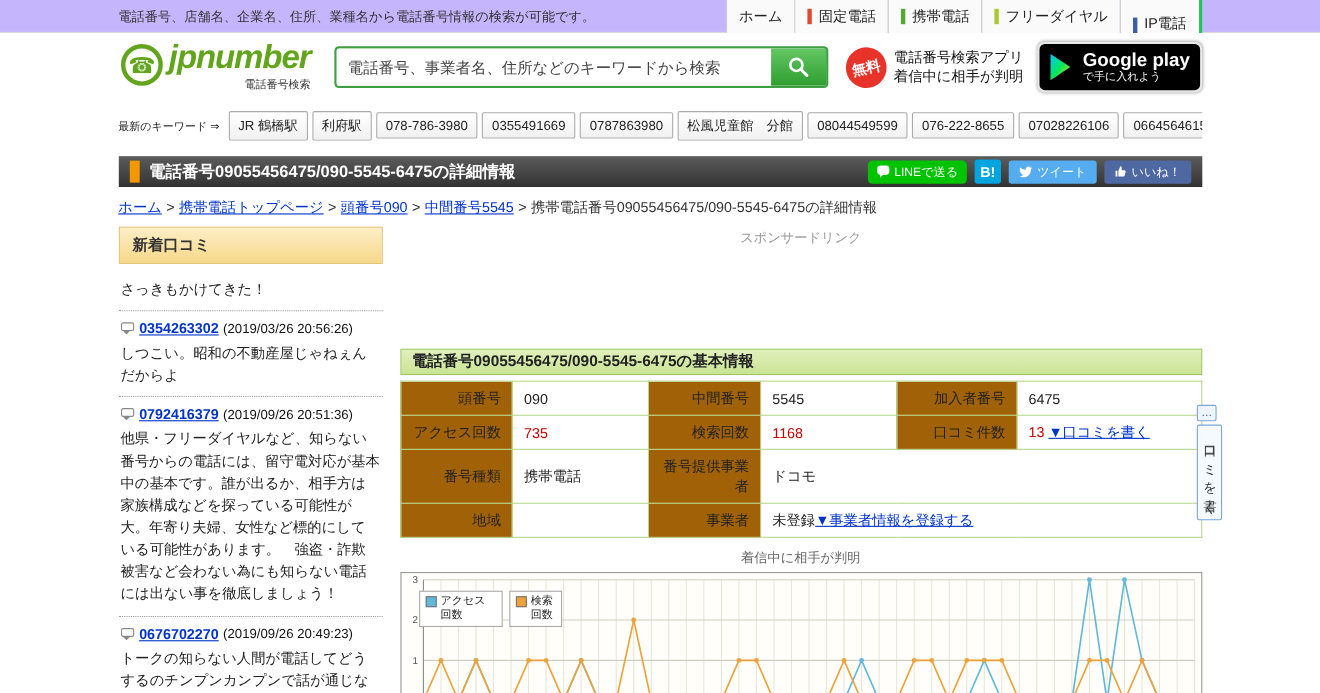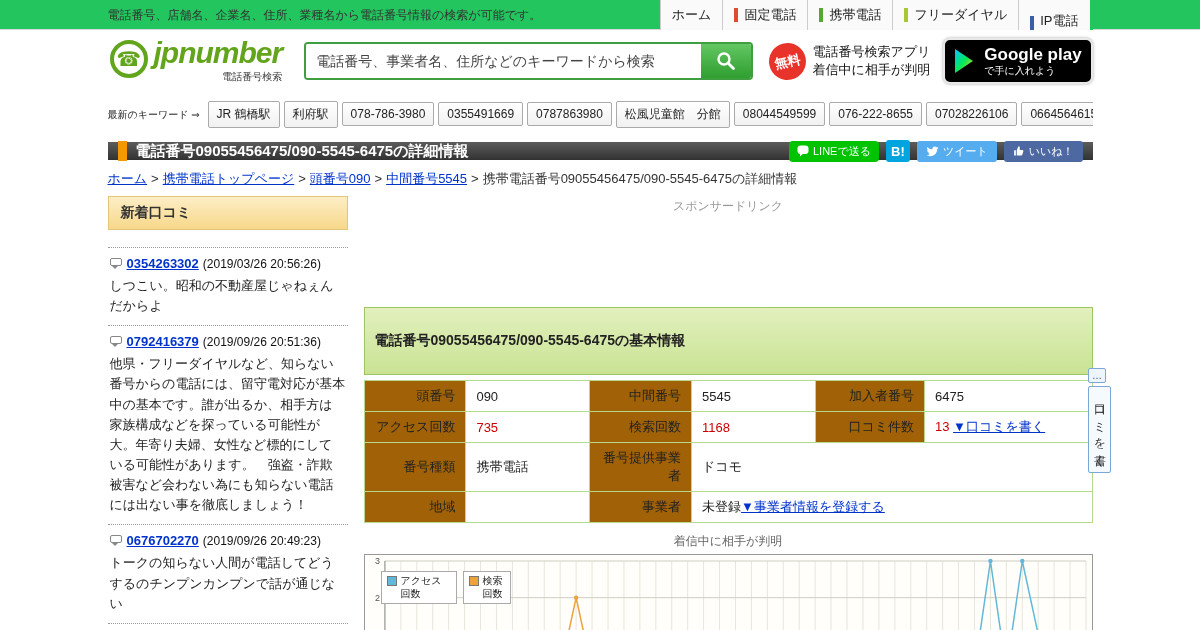--- a/index.html
+++ b/index.html
@@ -4,21 +4,21 @@
 <style>
   * { box-sizing: border-box; }
   html,body { margin:0; padding:0; }
   body {
     width:1200px; height:630px; overflow:hidden; position:relative;
     background:#fff; font-family:"Liberation Sans","DejaVu Sans",sans-serif; color:#222;
   }
   .container { width:985px; margin:0 auto; }
 
   
-  .topbar { background:#22c55e; border-bottom:1px solid #d9d9d9; height:30px; }
+  .topbar { background:#c4b5fd; border-bottom:1px solid #d9d9d9; height:30px; }
   .topbar-inner { display:flex; justify-content:space-between; align-items:center; height:30px; }
   .tagline { font-size:12px; color:#333; }
   .topnav { display:flex; height:30px; }
   .topnav-item { display:flex; align-items:center; gap:6px; padding:0 11px; font-size:13px;
     border-left:1px solid #ccc; background:#fafafa; cursor:pointer; white-space:nowrap; }
   .topnav-item:last-child { border-right:3px solid #22c55e;align-items:flex-end; }
   .accent { display:inline-block; width:4px; height:14px; }
 
   
   .header { display:flex; align-items:center; height:62px; }
@@ -40,21 +40,21 @@
   .gp-main { font-size:17px; font-weight:bold; }
   .gp-sub { font-size:10px; }
 
   
   .kw-bar { display:flex; align-items:center; margin:9px auto 0; overflow:hidden; white-space:nowrap; }
   .kw-label { font-size:10px; color:#222; flex:none; margin-right:4px; }
   .kw-item { display:inline-block; border:1px solid #aaa; border-radius:2px; background:linear-gradient(#ffffff,#f1f1f1);
     padding:4px 8px; font-size:12px; margin-left:4px; cursor:pointer; flex:none; }
 
   
-  .title-bar { margin-top:14px; height:18px; background:linear-gradient(#5c5c5c,#323232); display:flex; align-items:center; padding:4px 10px; }
+  .title-bar { margin-top:14px; height:18px; background:linear-gradient(#5c5c5c,#323232); display:flex; align-items:center; padding:14px 10px; }
   .title-accent { width:9px; height:20px; background:#f39800; margin-right:9px; flex:none; }
   .page-title { color:#fff; font-size:15px; font-weight:bold; }
   .share-group { margin-left:auto; display:flex; align-items:center; gap:7px; }
   .btn-line { background:#00c300; color:#fff; font-size:11px; border-radius:4px; padding:3px 8px; display:flex; align-items:center; gap:4px; cursor:pointer; }
   .btn-hatena { background:#00a4de; color:#fff; font-size:13px; font-weight:bold; border-radius:3px; width:24px; height:22px;
     display:flex; align-items:center; justify-content:center; cursor:pointer; }
   .btn-tweet { background:#55acee; color:#fff; font-size:11px; border-radius:3px; padding:3px 9px; display:flex; align-items:center; gap:4px; cursor:pointer; }
   .btn-like { background:#4e69a2; color:#fff; font-size:11px; border-radius:3px; padding:3px 9px; display:flex; align-items:center; gap:4px; cursor:pointer; }
 
   
@@ -75,21 +75,21 @@
   .sb-num { color:#0033cc; font-weight:bold; text-decoration:underline; cursor:pointer; white-space:nowrap; }
   .sb-time { color:#111; font-size:12px; white-space:nowrap; }
   .sb-text { margin-top:5px; line-height:1.55; color:#222; }
   .bubble-icon { flex:none; width:13px; height:11px; position:relative; display:inline-block; }
   .bubble-icon .bb { position:absolute; top:0; left:0; width:12px; height:8px; border:1px solid #888; border-radius:2px; background:#fff; }
   .bubble-icon .bt { position:absolute; left:2px; bottom:0; width:0; height:0; border-left:3px solid transparent; border-right:3px solid transparent; border-top:3px solid #888; }
 
   
   .sponsor { text-align:center; font-size:12px; color:#999; margin-top:2px; }
   .ad-space { height:92px; }
-  .info-header { background:linear-gradient(#e2f0bd,#c9e394); border:1px solid #9fc563; padding:24px 10px;
+  .info-header { background:linear-gradient(#e2f0bd,#c9e394); border:1px solid #9fc563; padding:2px 10px;
     font-size:14px; font-weight:bold; color:#222; }
   table.info { width:100%; border-collapse:collapse; font-size:13px; margin-top:5px; }
   table.info td { border:1px solid #b8d88c; padding:6px 10px; background:#fff; }
   table.info td.lbl { background:#a16207;text-align:right; }
   .val-red { color:#cc0000; font-weight:normal; }
   .graph-title { text-align:center; font-size:12px; color:#666; margin:10px 0 4px; }
   .chart-wrap { border:1px solid #999; background:#fffefa; position:relative; height:125px; }
   .chart-wrap svg.plot { display:block; width:100%; height:125px; }
   .legend { position:absolute; left:16px; top:16px; display:flex; gap:6px; }
   .legend-entry { background:#fff; border:1px solid #aaa; padding:3px 5px; display:flex; align-items:flex-start; gap:4px; font-size:10px; line-height:1.25; }
@@ -213,20 +213,21 @@
   </div>
 
   <div class="breadcrumb"><a>ホーム</a><span class="crumb-sep">&gt;</span><a>携帯電話トップページ</a><span class="crumb-sep">&gt;</span><a>頭番号090</a><span class="crumb-sep">&gt;</span><a>中間番号5545</a><span class="crumb-sep">&gt;</span><span>携帯電話番号09055456475/090-5545-6475の詳細情報</span></div>
 
   <div class="content">
 
     <div class="sidebar">
       <div class="sb-header">新着口コミ</div>
       <div>
           <div class="sb-item">
+            <div class="sb-text">さっきもかけてきた！</div>
           </div>
           <div class="sb-item">
             <div class="sb-head">
               <span class="bubble-icon">
                 <span class="bb"></span>
                 <span class="bt"></span>
               </span>
               <a class="sb-num">0354263302</a>
               <span class="sb-time">(2019/03/26 20:56:26)</span>
             </div>

